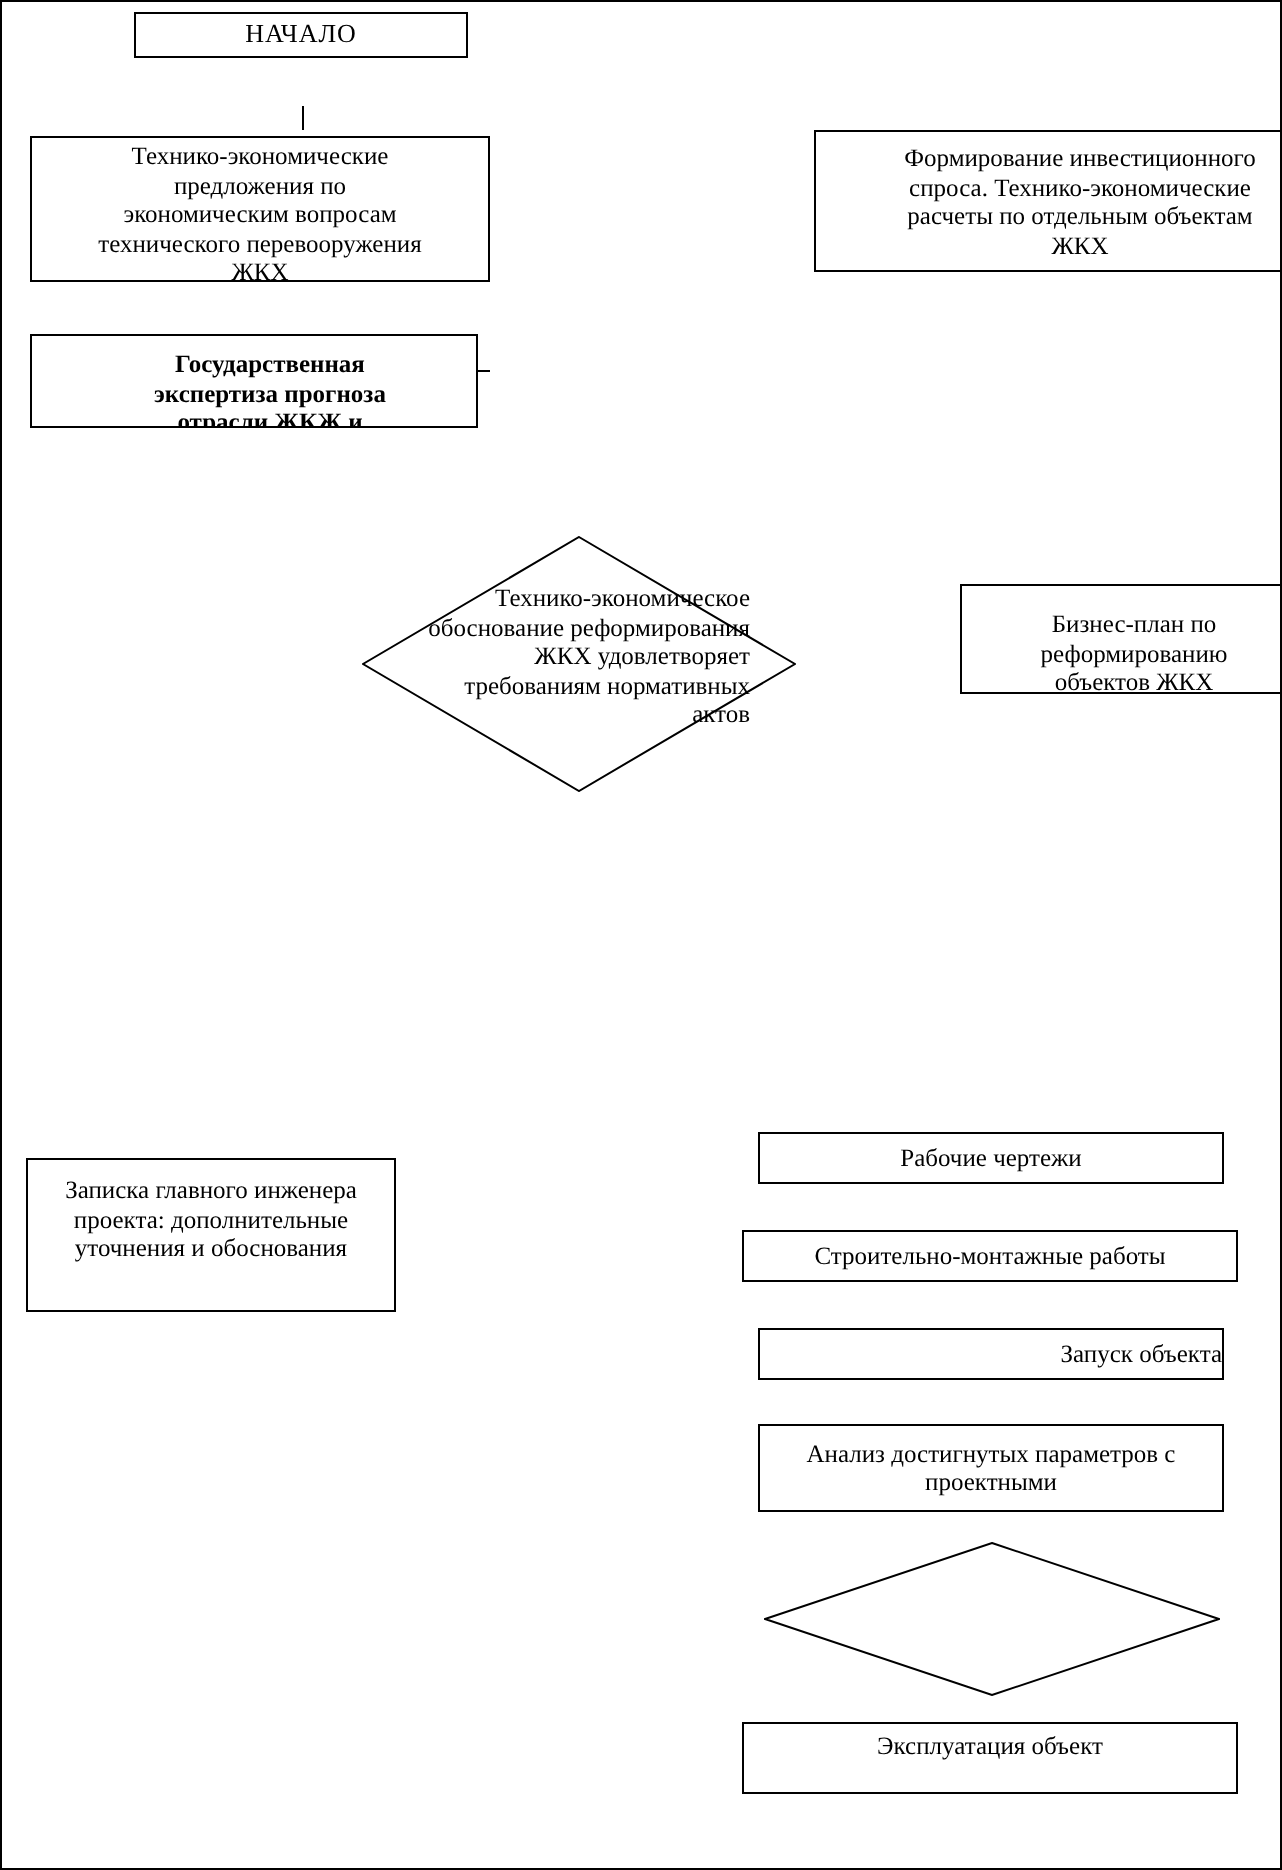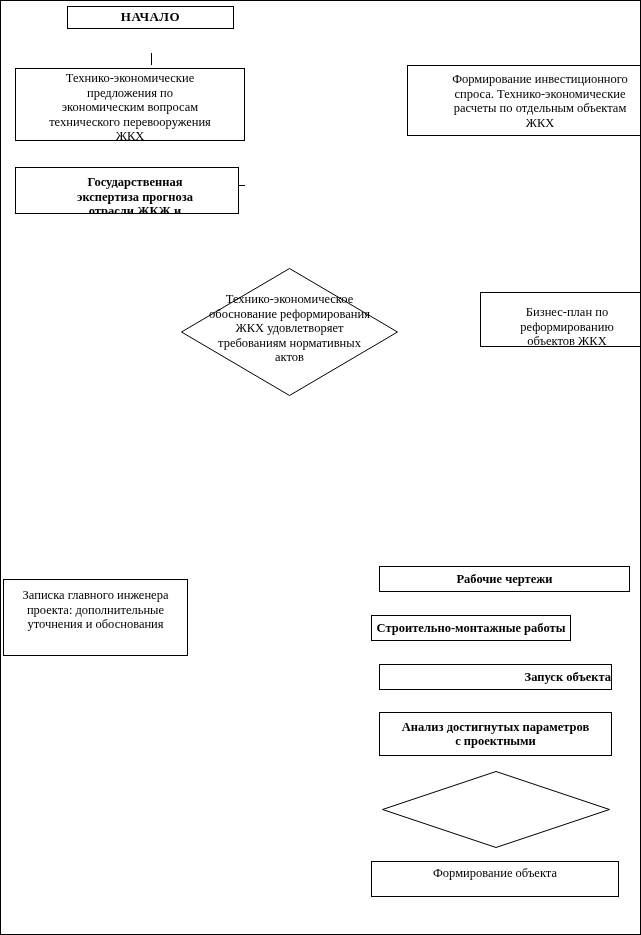--- a/index.html
+++ b/index.html
@@ -23,37 +23,36 @@
     color:#000000;
     font-size:12.5px;
     line-height:14.5px;
     text-align:center;
     overflow:hidden;
   }
   .v-center {
     display:flex;
     align-items:center;
     justify-content:center;
-    font-weight:bold;
   }
   .start-box {
     font-size:13px;
     letter-spacing:0.5px;
   }
   .diamond-wrap {
     position:absolute;
     overflow:hidden;
   }
   .diamond-wrap svg {
     position:absolute;
     left:0; top:0;
   }
   .diamond-text {
     position:absolute;
-    text-align:center;
+    text-align:right;
     font-size:12.5px;
     line-height:14.5px;
     color:#000000;
   }
   .stub {
     position:absolute;
     background:#000000;
   }
 </style>
 </head>
@@ -85,43 +84,43 @@
     <svg width="217" height="128" viewBox="0 0 217 128">
       <polygon points="108.5,0.5 216.5,64 108.5,127.5 0.5,64" fill="#ffffff" stroke="#000000" stroke-width="1"></polygon>
     </svg>
     <div class="diamond-text" style="left:23px; top:24px; width:171px;">Технико-экономическое обоснование реформирования ЖКХ удовлетворяет требованиям нормативных актов</div>
   </div>
 
   <div class="node" style="left:451px; top:291px; width:174px; height:55px; padding:12px 26px 0 26px;margin-left:28px;">
     <span>Бизнес-план по реформированию объектов ЖКХ</span>
   </div>
 
-  <div class="node" style="left:2px; top:578px; width:185px; height:77px; padding:8px 18px 0 18px;">
+  <div class="node" style="left:12px; top:578px; width:185px; height:77px; padding:8px 18px 0 18px;">
     <span>Записка главного инженера проекта: дополнительные уточнения и обоснования</span>
   </div>
 
-  <div class="node v-center" style="left:378px; top:565px; width:251px; height:26px;">
+  <div class="node v-center" style="left:378px; top:565px; width:233px; height:26px;">
     <span>Рабочие чертежи</span>
   </div>
 
-  <div class="node v-center" style="left:370px; top:614px; width:200px; height:26px;">
+  <div class="node v-center" style="left:370px; top:614px; width:248px; height:26px;">
     <span>Строительно-монтажные работы</span>
   </div>
 
   <div class="node v-center" style="left:378px; top:663px; width:233px; height:26px;justify-content:flex-end;">
     <span>Запуск объекта</span>
   </div>
 
   <div class="node v-center" style="left:378px; top:711px; width:233px; height:44px; padding:0 18px;">
     <span>Анализ достигнутых параметров с проектными</span>
   </div>
 
   <div class="diamond-wrap" style="left:381px; top:770px; width:228px; height:77px;">
     <svg width="228" height="77" viewBox="0 0 228 77">
       <polygon points="114,0.5 227.5,38.5 114,76.5 0.5,38.5" fill="#ffffff" stroke="#000000" stroke-width="1"></polygon>
     </svg>
   </div>
 
   <div class="node" style="left:370px; top:860px; width:248px; height:36px; padding-top:4px;">
-    <span>Формирование объекта</span>
+    <span>Эксплуатация объект</span>
   </div>
 
 </div>
 
 </body></html>

